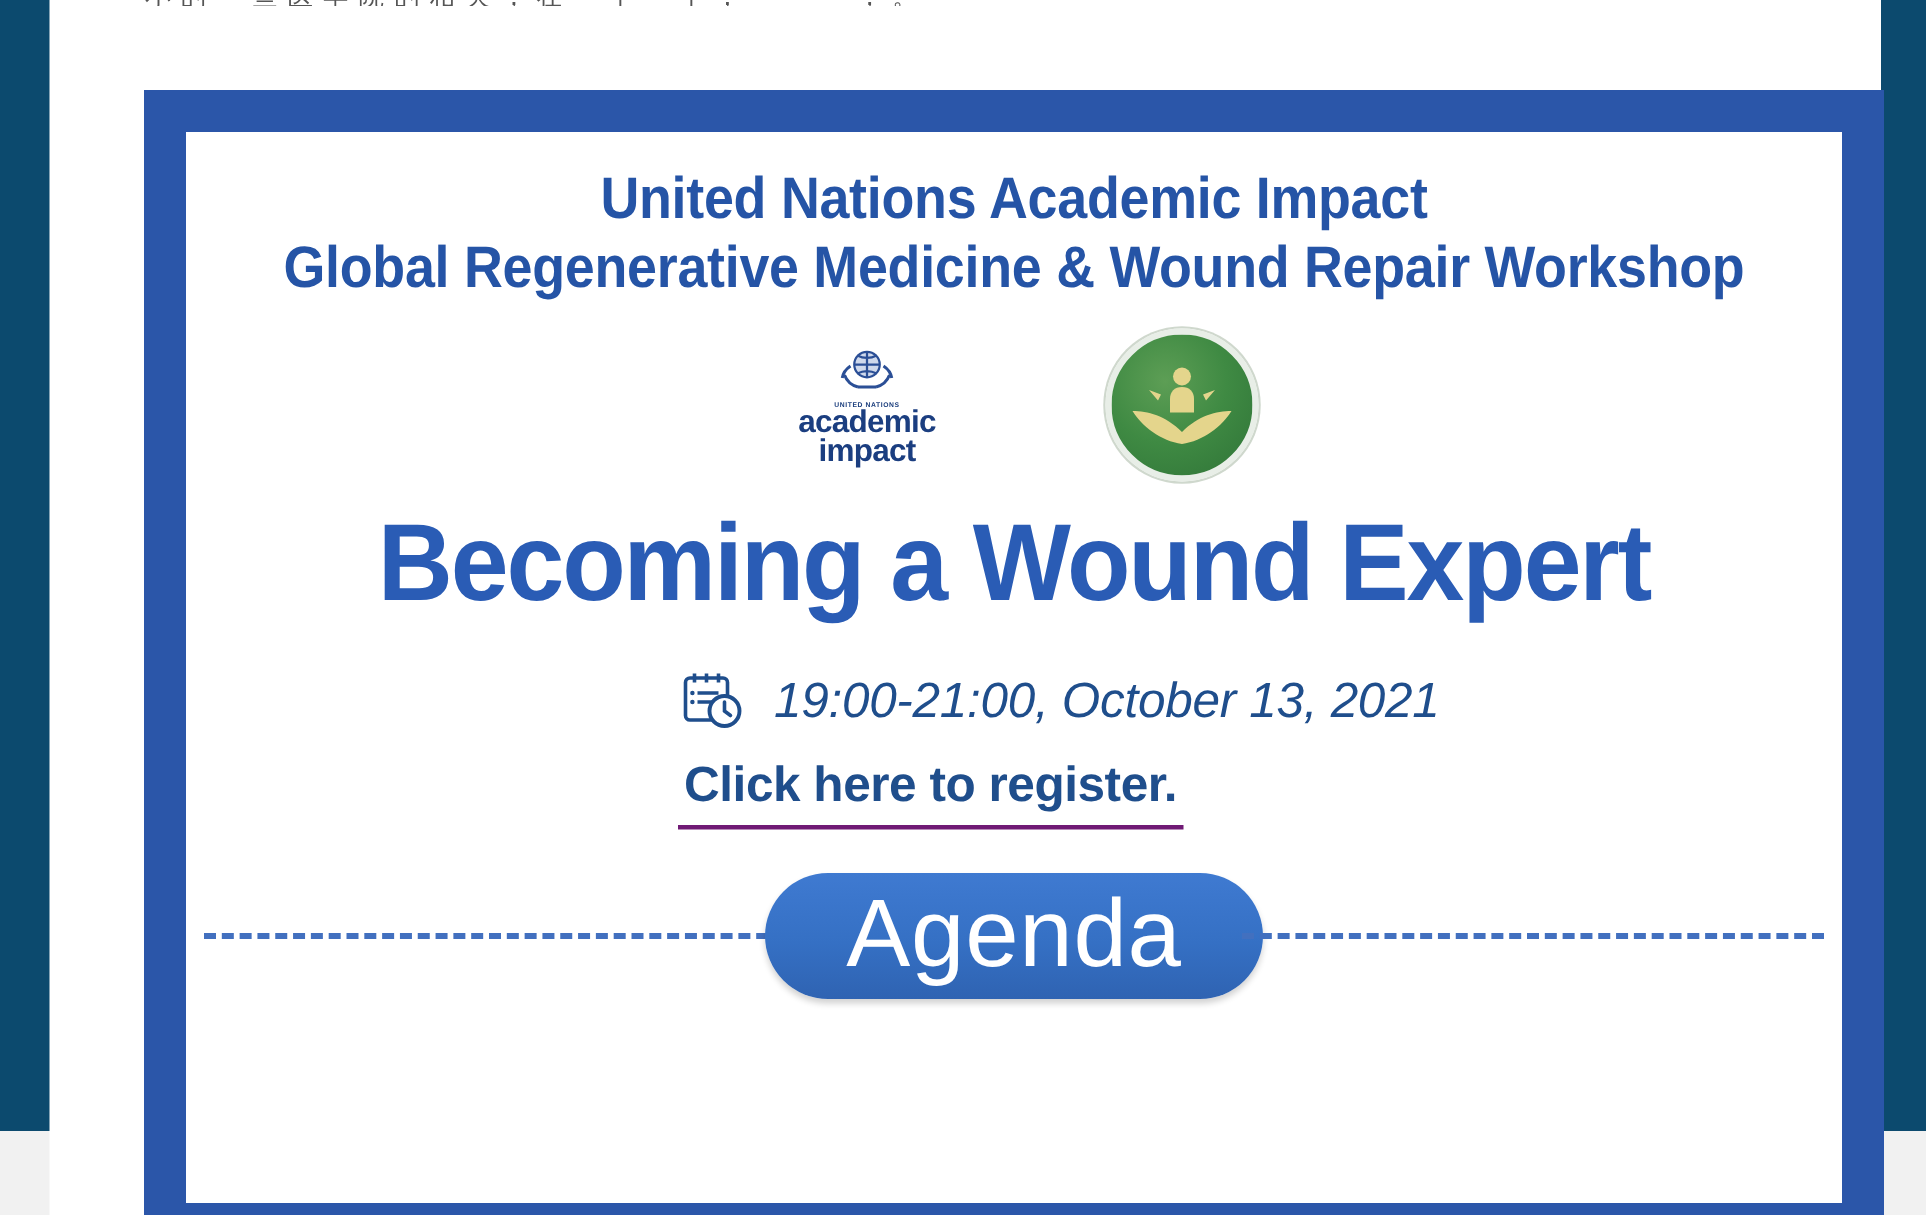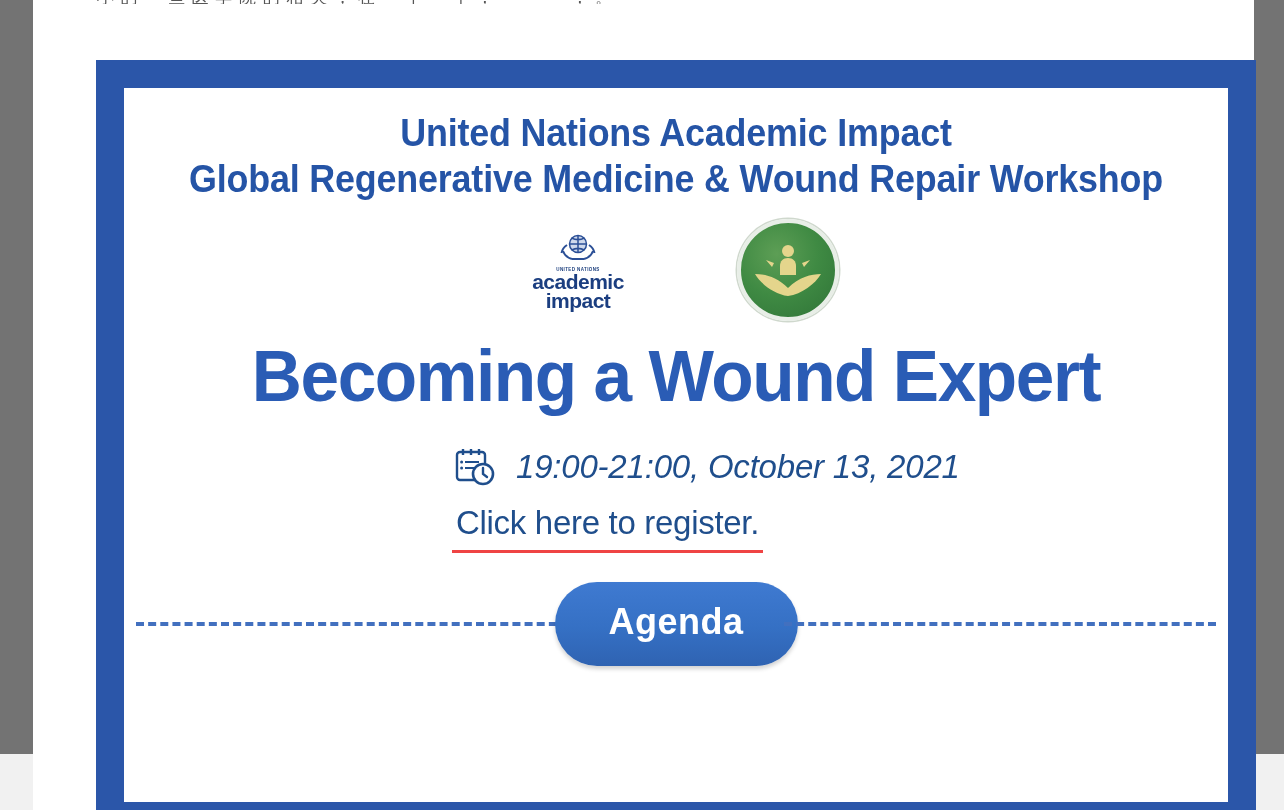--- a/index.html
+++ b/index.html
@@ -13,21 +13,21 @@
     height: 810px;
     overflow: hidden;
     font-family: "Liberation Sans", sans-serif;
   }
 
   
   .screen {
     position: relative;
     width: 1284px;
     height: 754px;
-    background: #737373;
+    background: #0c4a6e;
   }
   .page-sheet {
     position: absolute;
     left: 33px;
     top: 0;
     width: 1221px;
     height: 810px;
     background: #ffffff;
   }
   
@@ -173,24 +173,24 @@
 
   
   .register-wrap {
     margin-top: 6px;
     padding-left: 328px;
   }
   .register-link {
     display: inline-block;
     color: #1f4e8c;
     font-size: 33px;
-    font-weight: normal;
+    font-weight: bold;
     letter-spacing: -0.3px;
     padding: 0 4px 8px 4px;
-    border-bottom: 3px solid #ef4444;
+    border-bottom: 3px solid #701a75;
     cursor: pointer;
     text-decoration: none;
   }
 
   
   .agenda-row {
     margin-top: 26px;
     display: flex;
     align-items: center;
     justify-content: center;
@@ -200,22 +200,22 @@
   .dash-line {
     flex: 1 1 auto;
     height: 0;
     border-top: 4px dashed #4270bf;
   }
   .agenda-pill {
     flex: 0 0 auto;
     margin: 12px -14px;
     background: linear-gradient(180deg, #3f7ad1 0%, #3570c4 55%, #2f63b2 100%);
     color: #ffffff;
-    font-size: 36px;
-    font-weight: bold;
+    font-size: 64px;
+    font-weight: normal;
     letter-spacing: 0.5px;
     padding: 12px 54px 16px 54px;
     border-radius: 44px;
     box-shadow: 0 3px 4px rgba(0,0,0,0.18);
     cursor: pointer;
     line-height: 56px;
   }
 </style>
 </head>
 <body>

